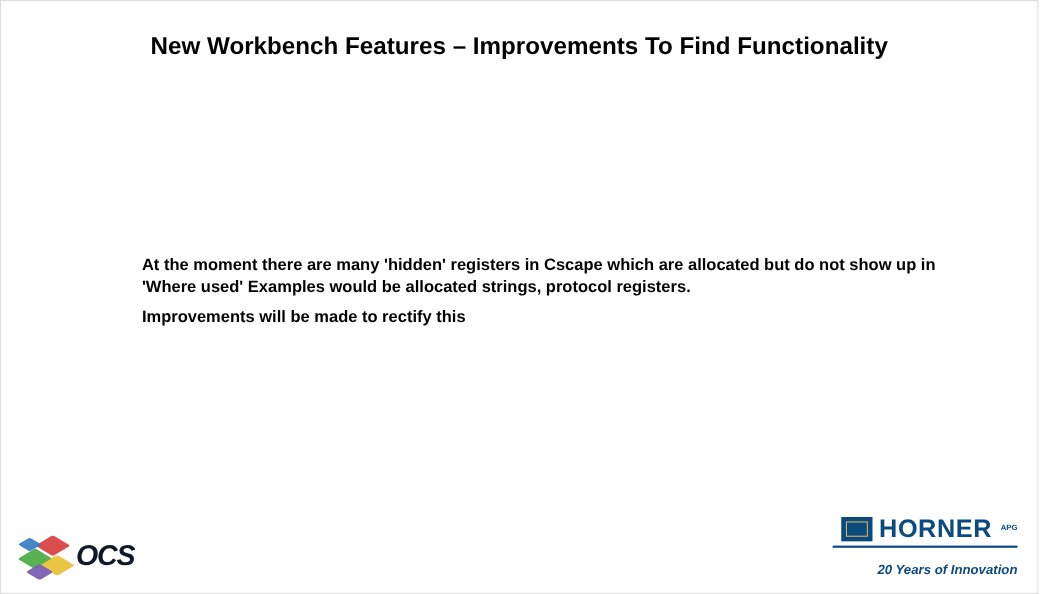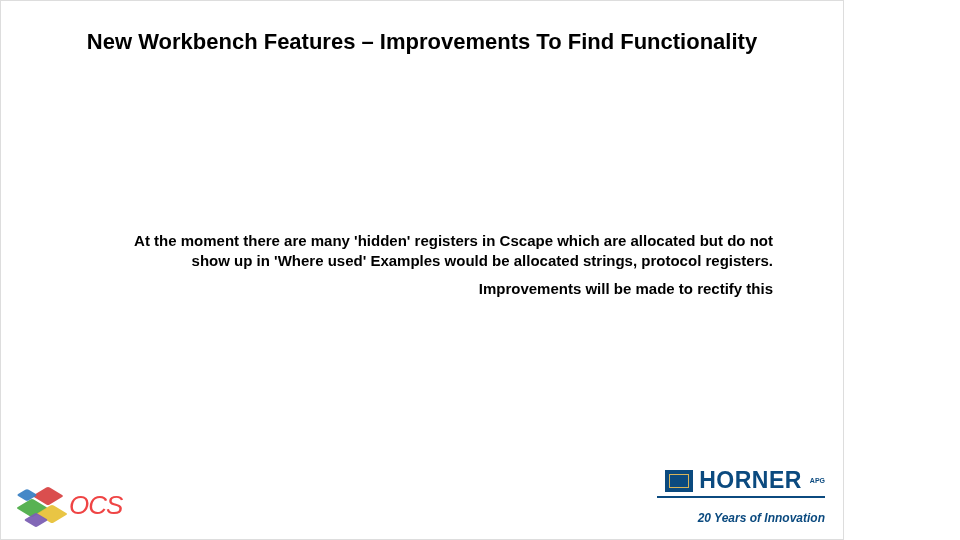--- a/index.html
+++ b/index.html
@@ -1,25 +1,25 @@
 <!DOCTYPE html>
 <html><head>
   <meta charset="utf-8">
   <style>
     * { margin: 0; padding: 0; box-sizing: border-box; }
     html, body { width: 960px; height: 540px; font-family: Arial, Helvetica, sans-serif; background: #fff; }
-    .slide { width: 844px; height: 540px; position: relative; border: 1px solid #ddd; }
+    .slide { width: 944px; height: 540px; position: relative; border: 1px solid #ddd; }
     .title { position: absolute; top: 28px; left: 0; width: 100%; text-align: center; font-size: 22px; font-weight: bold; color: #000; }
-    .body { position: absolute; top: 230px; left: 128px; right: 70px; text-align: right; font-size: 15px; font-weight: bold; color: #000; line-height: 1.35; }
+    .body { position: absolute; top: 230px; left: 128px; right: 70px; text-align: left; font-size: 15px; font-weight: bold; color: #000; line-height: 1.35; }
     .body .p2 { margin-top: 7px; }
     .footer { position: absolute; left: 18px; right: 18px; bottom: 14px; height: 60px; }
     .logo-left { position: absolute; left: 0; bottom: 0; display: flex; align-items: center; gap: 6px; }
     .logo-right { position: absolute; right: 0; bottom: 0; text-align: right; }
     .ocs-cubes { width: 44px; height: 40px; position: relative; }
-    .ocs-text { font-size: 26px; font-weight: 400; font-style: italic; color: #ef4444; letter-spacing: -1px; }
+    .ocs-text { font-size: 26px; font-weight: 700; font-style: italic; color: #0f172a; letter-spacing: -1px; }
     .horner-row { display: flex; align-items: center; justify-content: flex-end; gap: 6px; }
     .horner-mark { width: 28px; height: 22px; background: #0b4a7f; border: 1px solid #0b4a7f; position: relative; }
     .horner-mark::after { content:""; position:absolute; inset:3px; border:1.5px solid #d6b35a; }
     .horner-text { font-size: 23px; font-weight: 800; color: #0b4a7f; letter-spacing: 0.5px; }
     .horner-sub { font-size: 7px; font-weight: 700; color: #0b4a7f; margin-left: 2px; }
     .horner-line { height: 2px; background: #0b4a7f; margin-top: 2px; width: 168px; margin-left: auto; }
     .horner-tag { font-size: 12px; font-weight: 700; font-style: italic; color: #0b4a7f; margin-top: 13px; text-align: right; }
     .cube { position:absolute; width:18px; height:18px; transform: rotate(45deg) skew(-14deg, -14deg); border-radius:2px; opacity:.95; }
     .c1 { background:#d84444; left:20px; top:2px; }
     .c2 { background:#4fae4a; left:4px; top:14px; }

